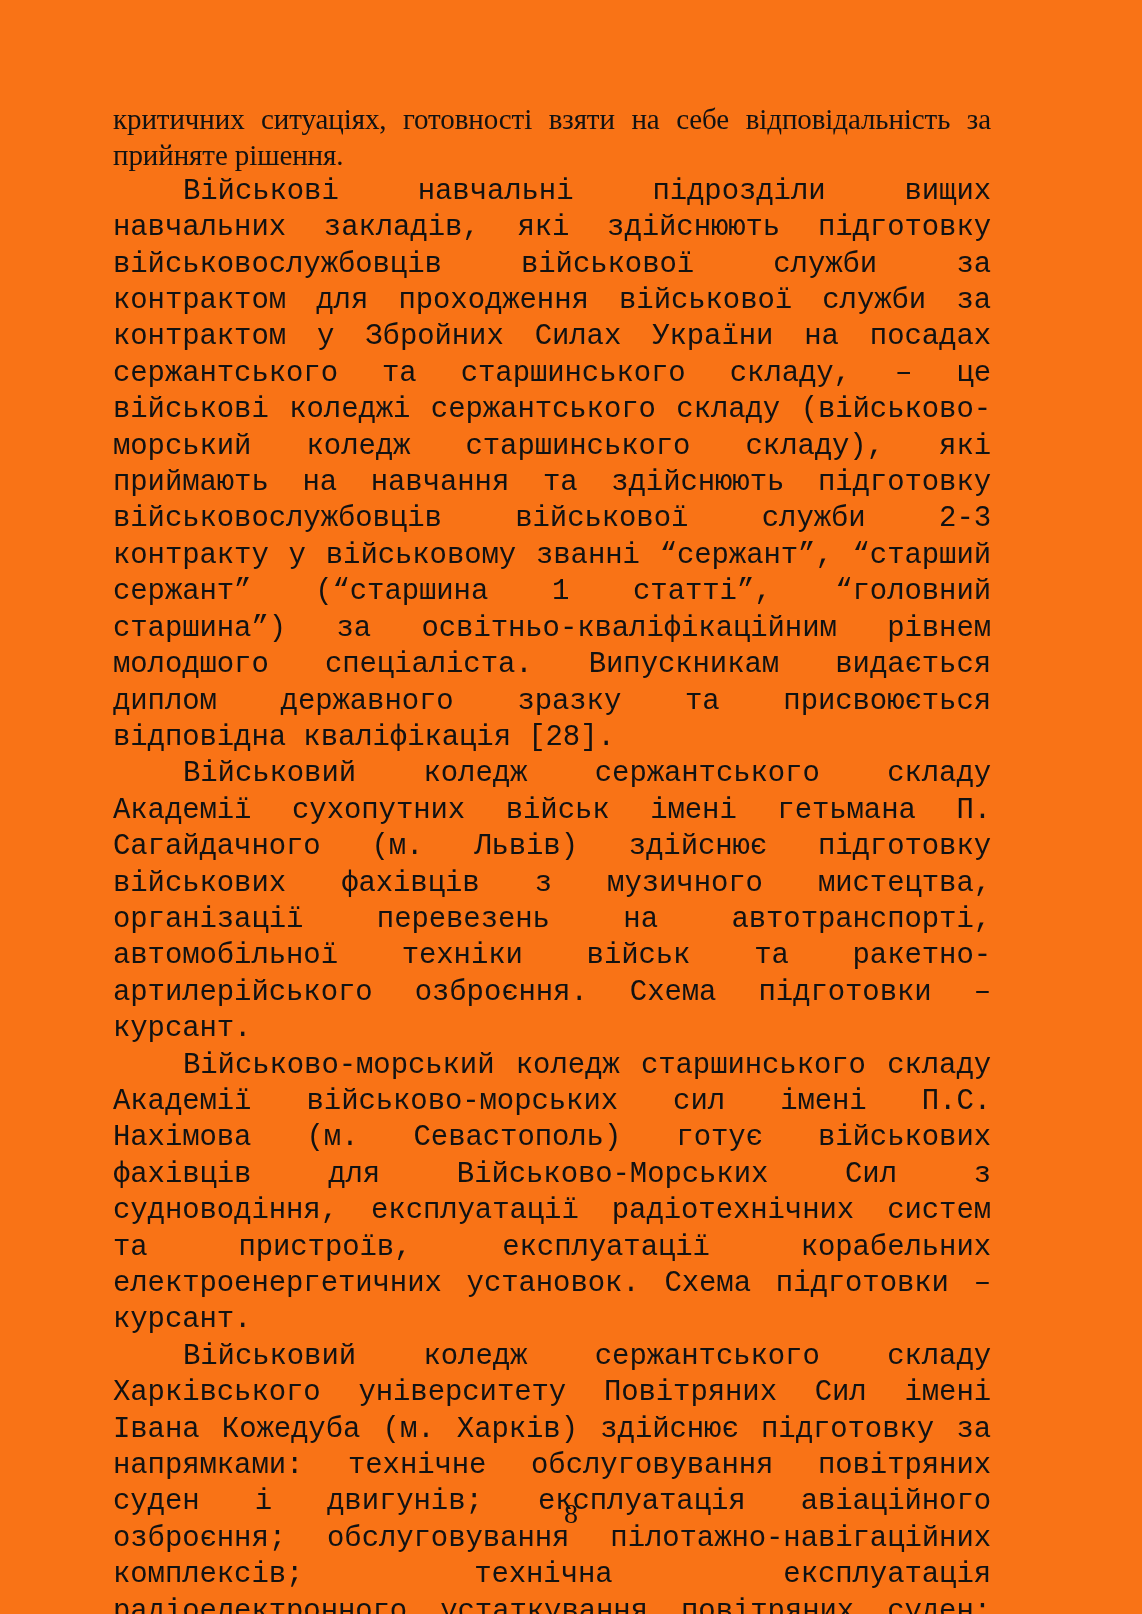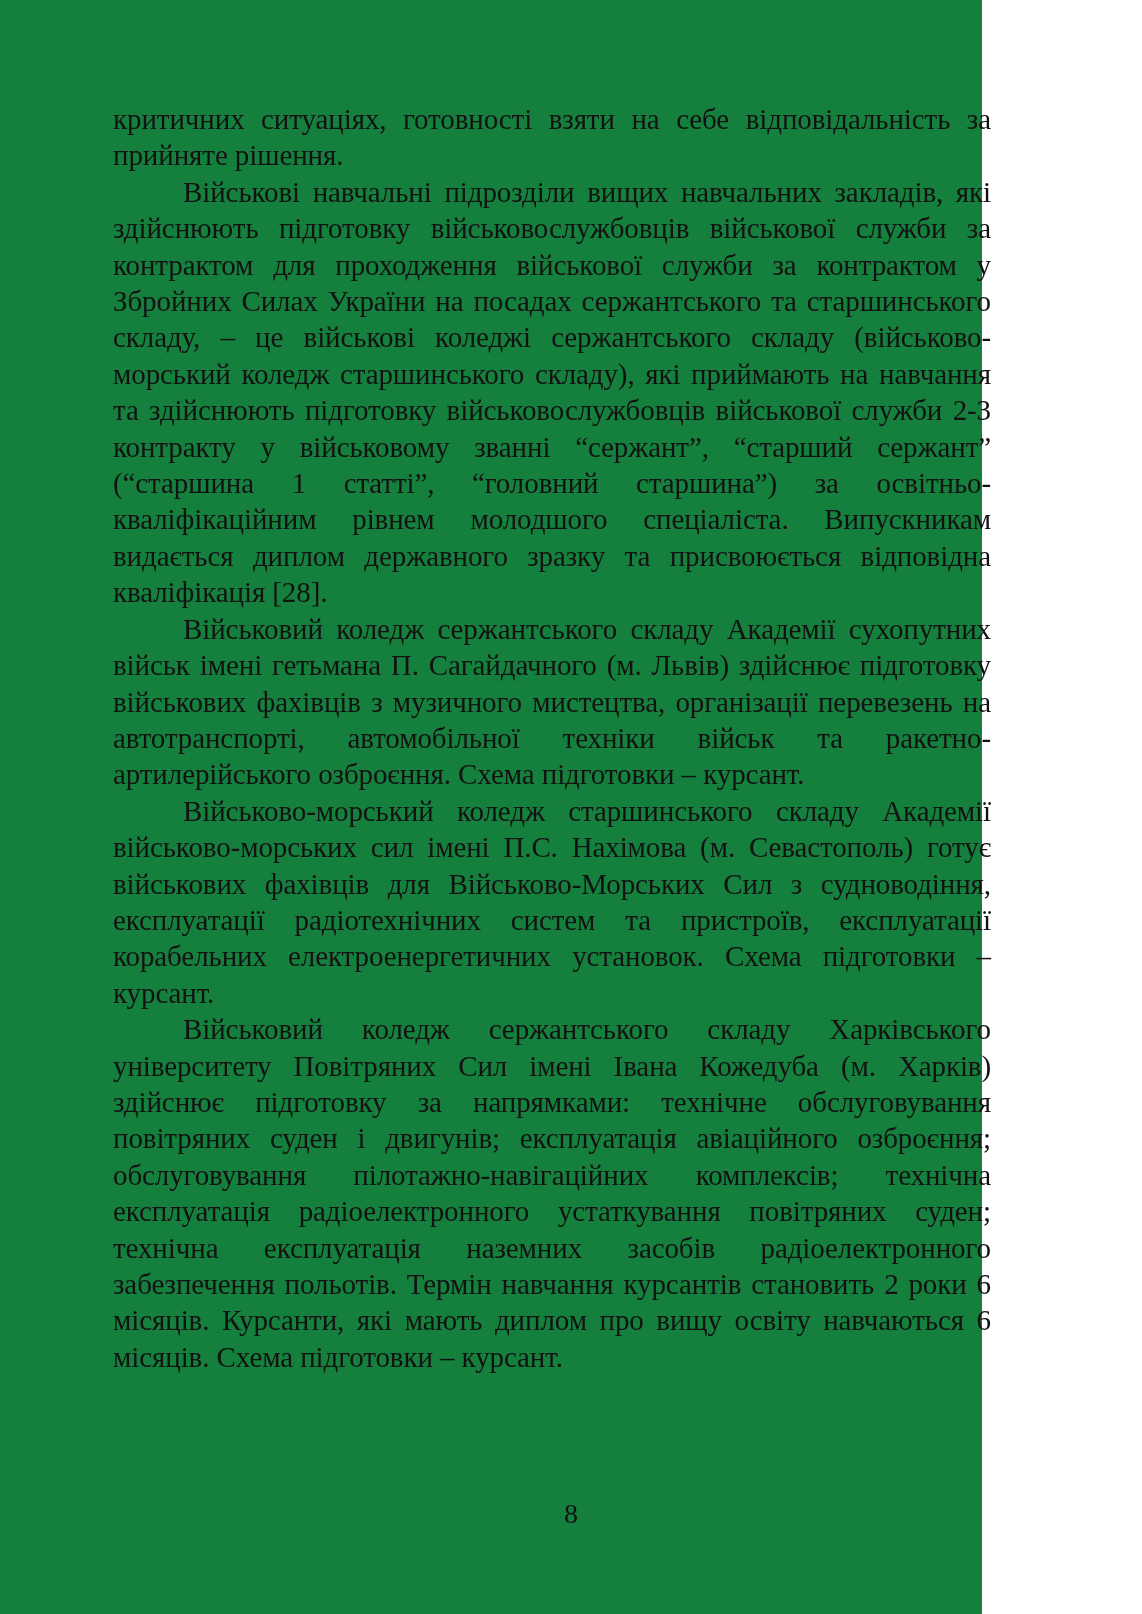--- a/index.html
+++ b/index.html
@@ -9,41 +9,42 @@
   }
   body {
     width: 1142px;
     height: 1614px;
     overflow: hidden;
     font-family: "Liberation Serif", "DejaVu Serif", serif;
     color: #121212;
   }
   .page {
     position: relative;
-    width: 982px;
+    width: 1142px;
     height: 1614px;
-    background: #15803d;
+    background: #f97316;
   }
   .text-block {
     position: absolute;
     left: 113px;
     top: 101px;
     width: 878px;
     font-size: 29px;
     line-height: 36.4px;
     text-align: justify;
     text-justify: inter-word;
     letter-spacing: -0.1px;
   }
   .text-block p {
     margin: 0;
     padding: 0;
   }
   .text-block p.indent {
     text-indent: 70px;
+    font-family: Liberation Mono, monospace;
   }
   .page-footer {
     position: absolute;
     left: 0;
     top: 1496px;
     width: 1142px;
     text-align: center;
     font-size: 28px;
     line-height: 36px;
   }

